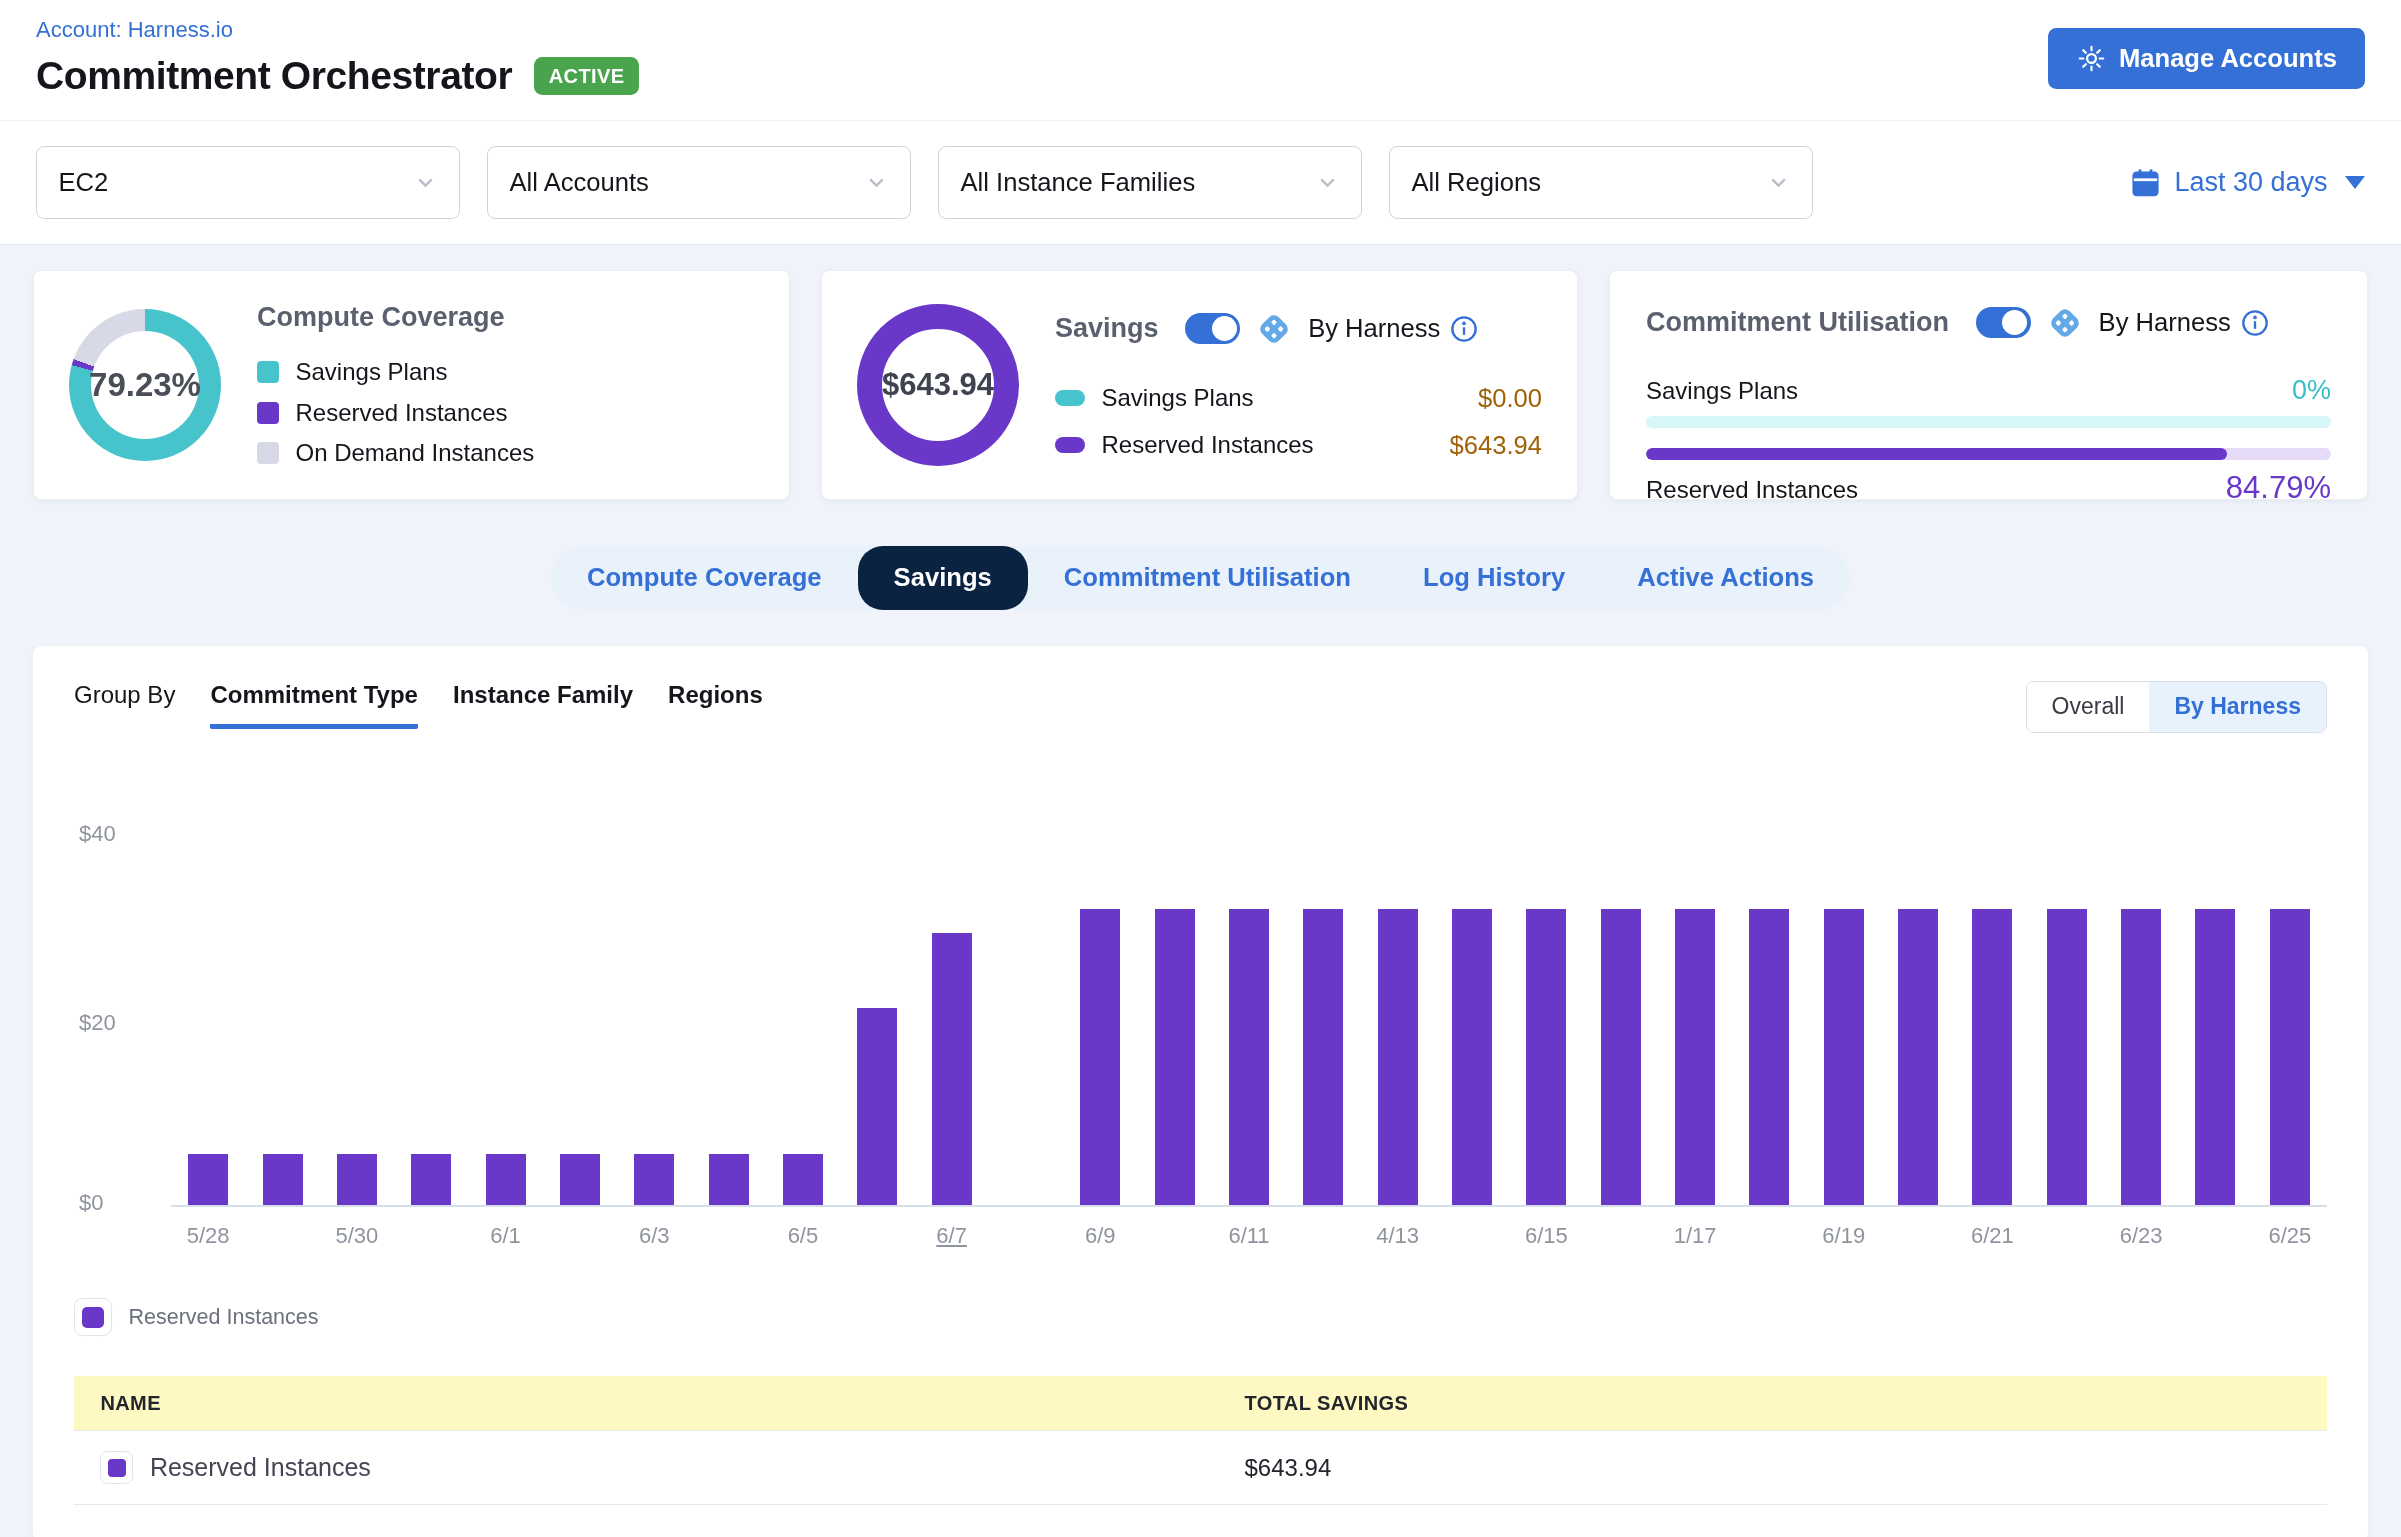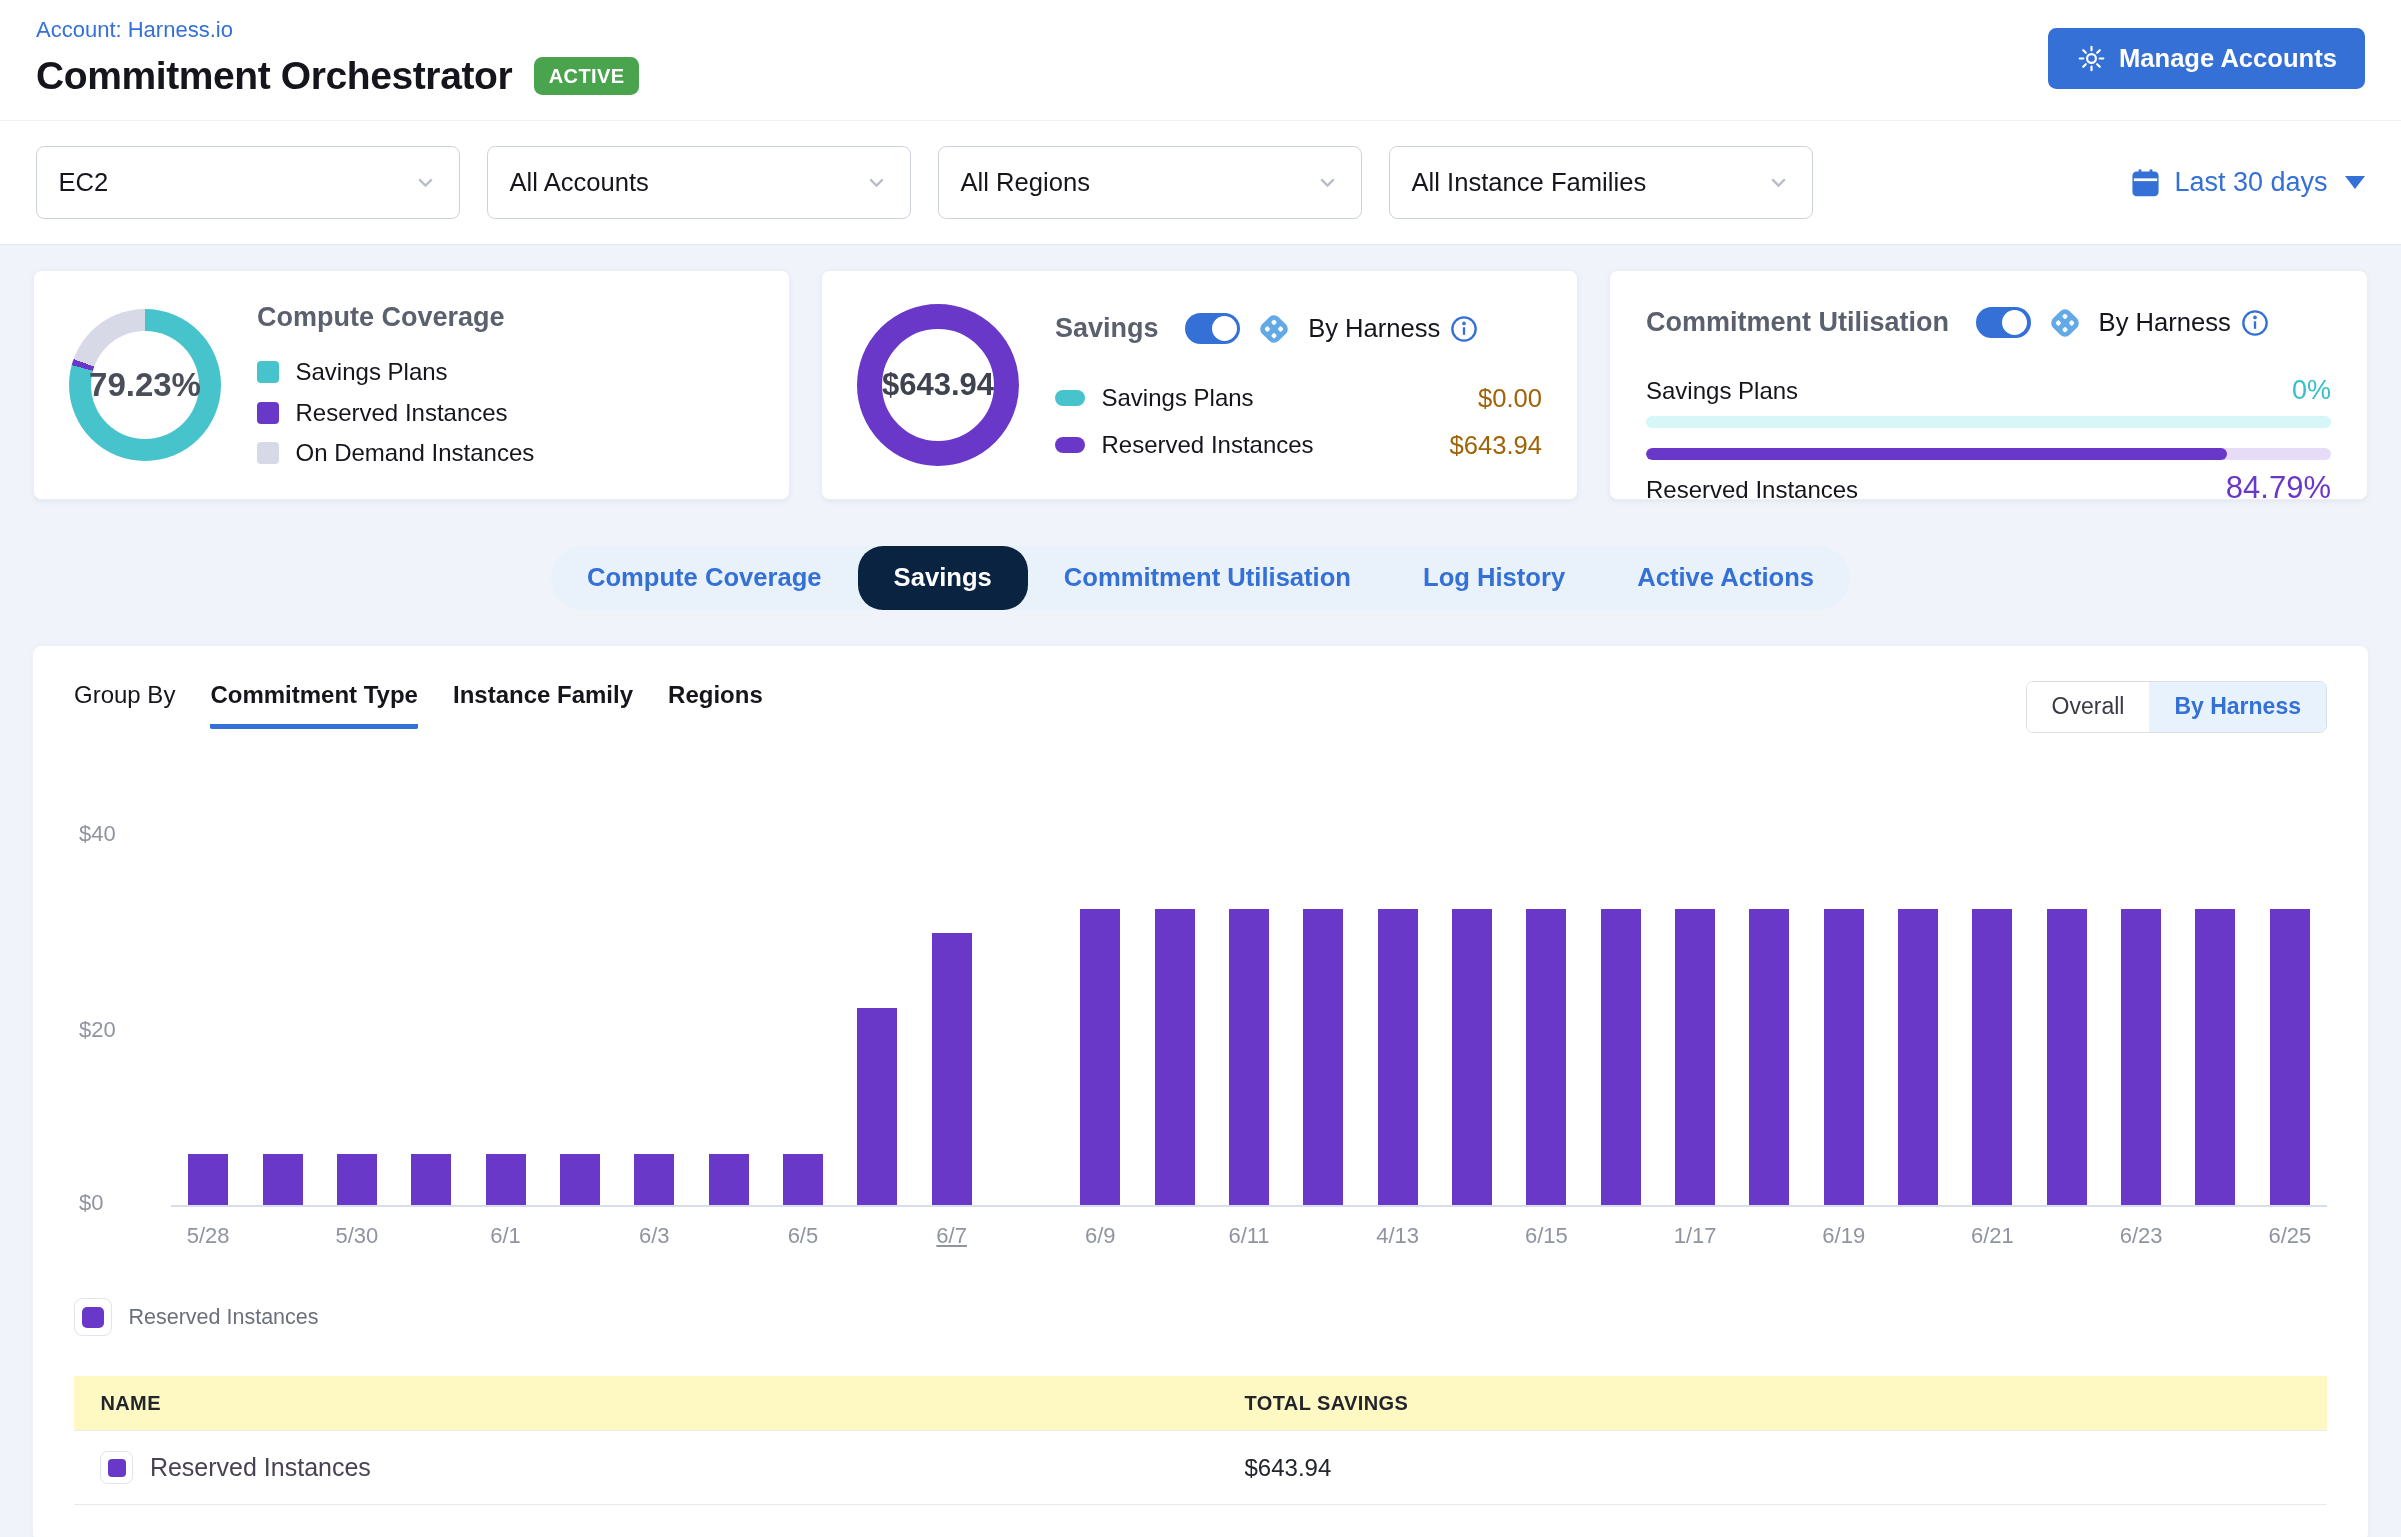--- a/index.html
+++ b/index.html
@@ -142,29 +142,29 @@
     </div>
     <div class="select">
       <span>All Accounts</span>
       <span style="display:flex">
           <svg viewBox="0 0 24 24" fill="none" stroke="#b7bdc9" stroke-width="2.2">
             <path d="M6 9l6 6 6-6"></path>
           </svg>
         </span>
     </div>
     <div class="select">
-      <span>All Regions</span>
+      <span>All Instance Families</span>
       <span style="display:flex">
           <svg viewBox="0 0 24 24" fill="none" stroke="#b7bdc9" stroke-width="2.2">
             <path d="M6 9l6 6 6-6"></path>
           </svg>
         </span>
     </div>
     <div class="select">
-      <span>All Instance Families</span>
+      <span>All Regions</span>
       <span style="display:flex">
           <svg viewBox="0 0 24 24" fill="none" stroke="#b7bdc9" stroke-width="2.2">
             <path d="M6 9l6 6 6-6"></path>
           </svg>
         </span>
     </div>
     <div class="date-range">
       <span style="display:flex">
         <svg viewBox="0 0 24 24" fill="none" stroke="#3470d6" stroke-width="2">
           <rect x="3.5" y="5" width="17" height="16" rx="2" fill="#3470d6"></rect>
@@ -393,21 +393,21 @@
               <div class="slot">
                 <div class="bar" style="height: 296px; background: rgb(105, 56, 201);"></div>
               </div>
               <div class="slot">
                 <div class="bar" style="height: 296px; background: rgb(105, 56, 201);"></div>
               </div>
               <div class="slot">
                 <div class="bar" style="height: 296px; background: rgb(105, 56, 201);"></div>
               </div>
               <span class="ylab" style="bottom: -11.6px;">$0</span>
-              <span class="ylab" style="bottom: 162px; text-align: center;">$20</span>
+              <span class="ylab" style="bottom: 169px; text-align: center;">$20</span>
               <span class="ylab" style="bottom: 358px;">$40</span>
             </div>
           <div class="xlabels" id="xlabels">
               <span class="xlab" style="left: 1.72414%;">5/28</span>
               <span class="xlab" style="left: 8.62069%;">5/30</span>
               <span class="xlab" style="left: 15.5172%;">6/1</span>
               <span class="xlab" style="left: 22.4138%; text-align: center;">6/3</span>
               <span class="xlab" style="left: 29.3103%;">6/5</span>
               <span class="xlab" style="left: 36.2069%; text-decoration: underline;">6/7</span>
               <span class="xlab" style="left: 43.1034%;">6/9</span>

